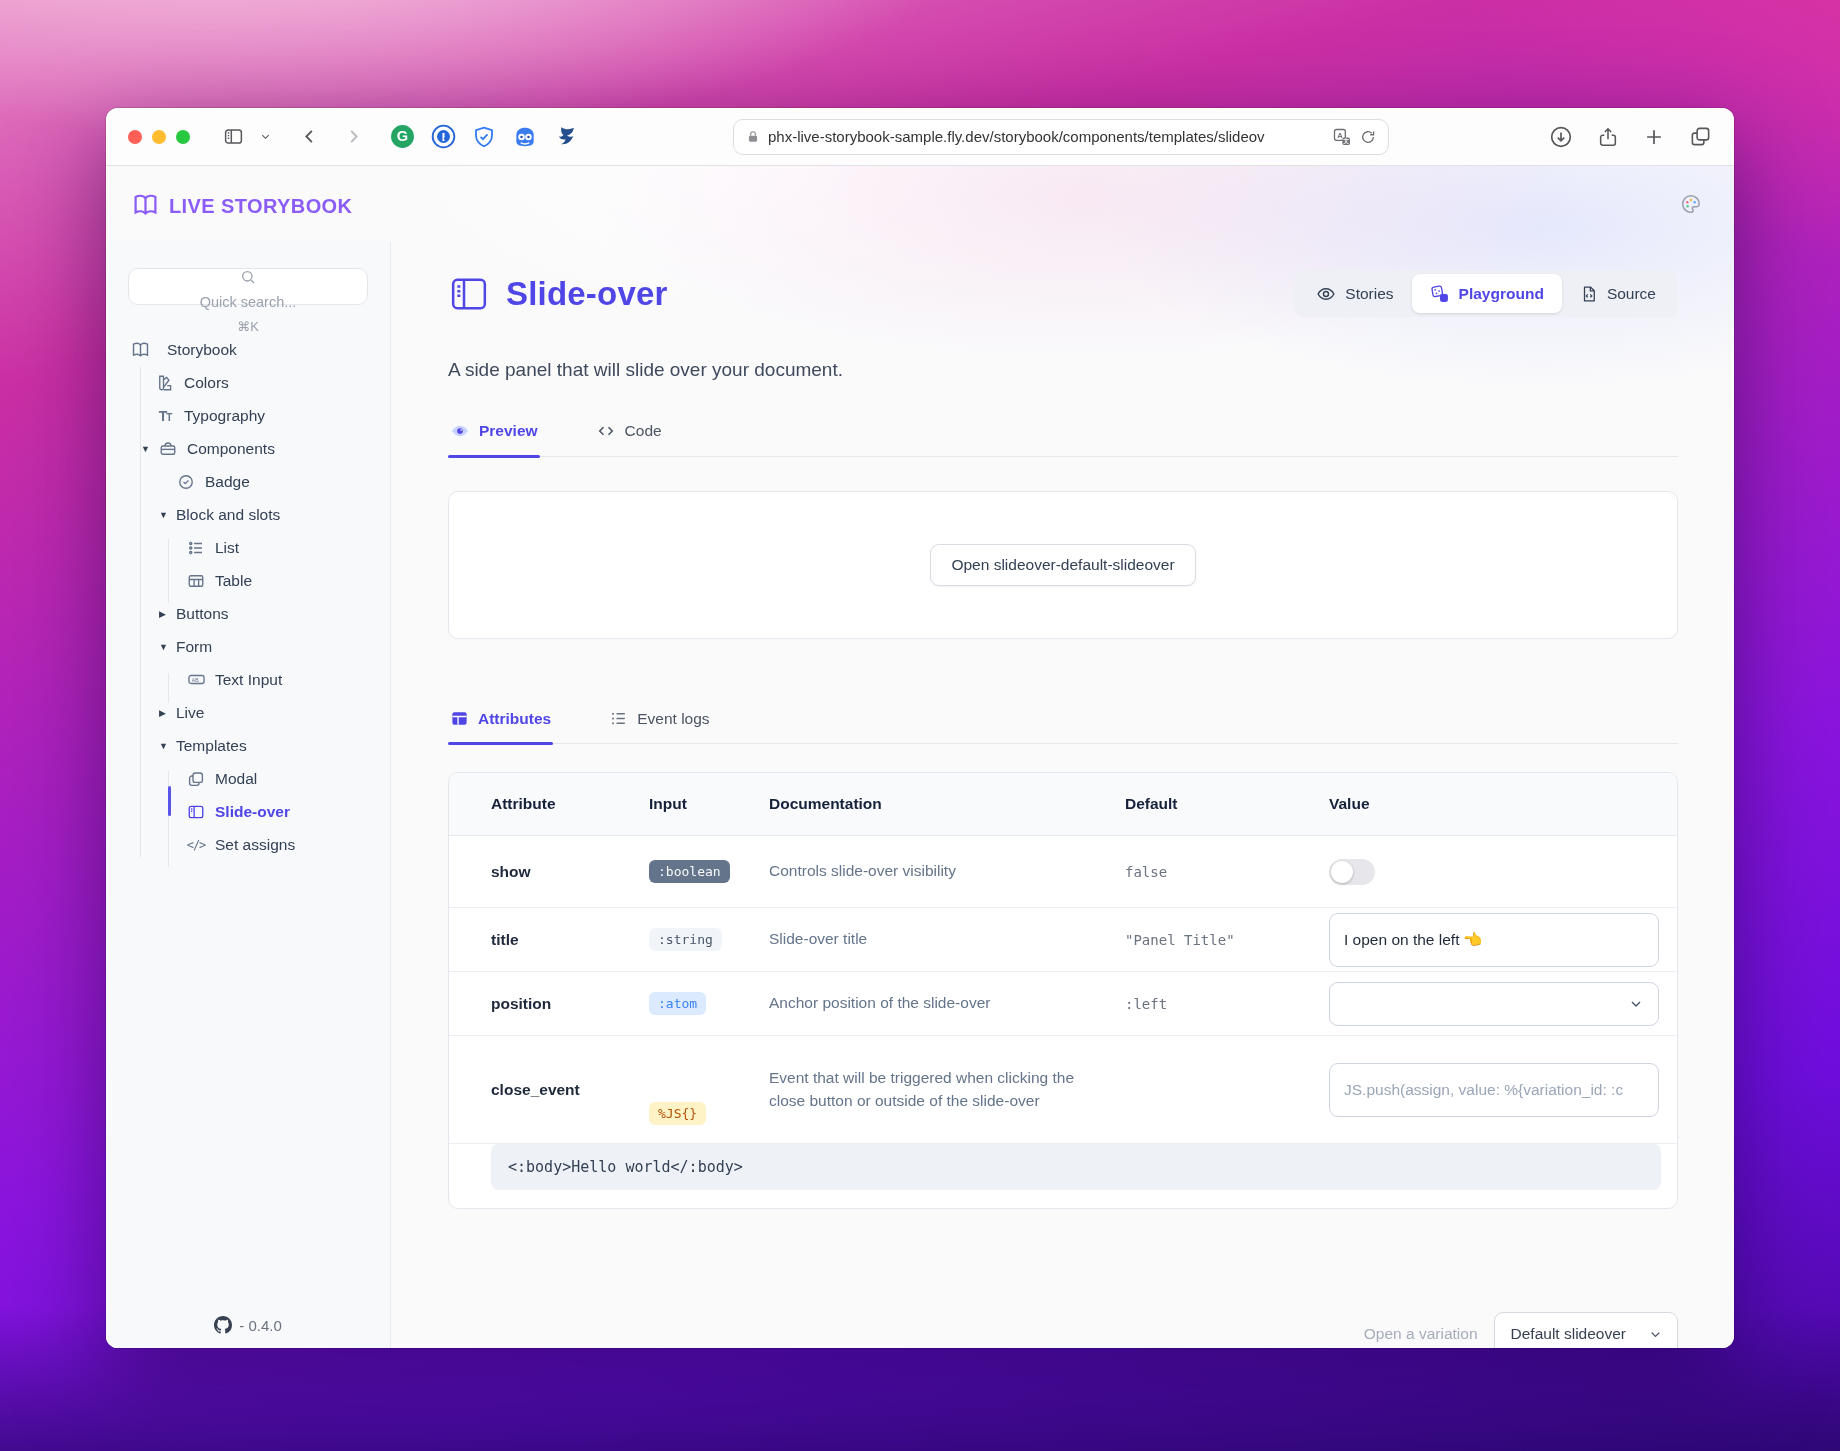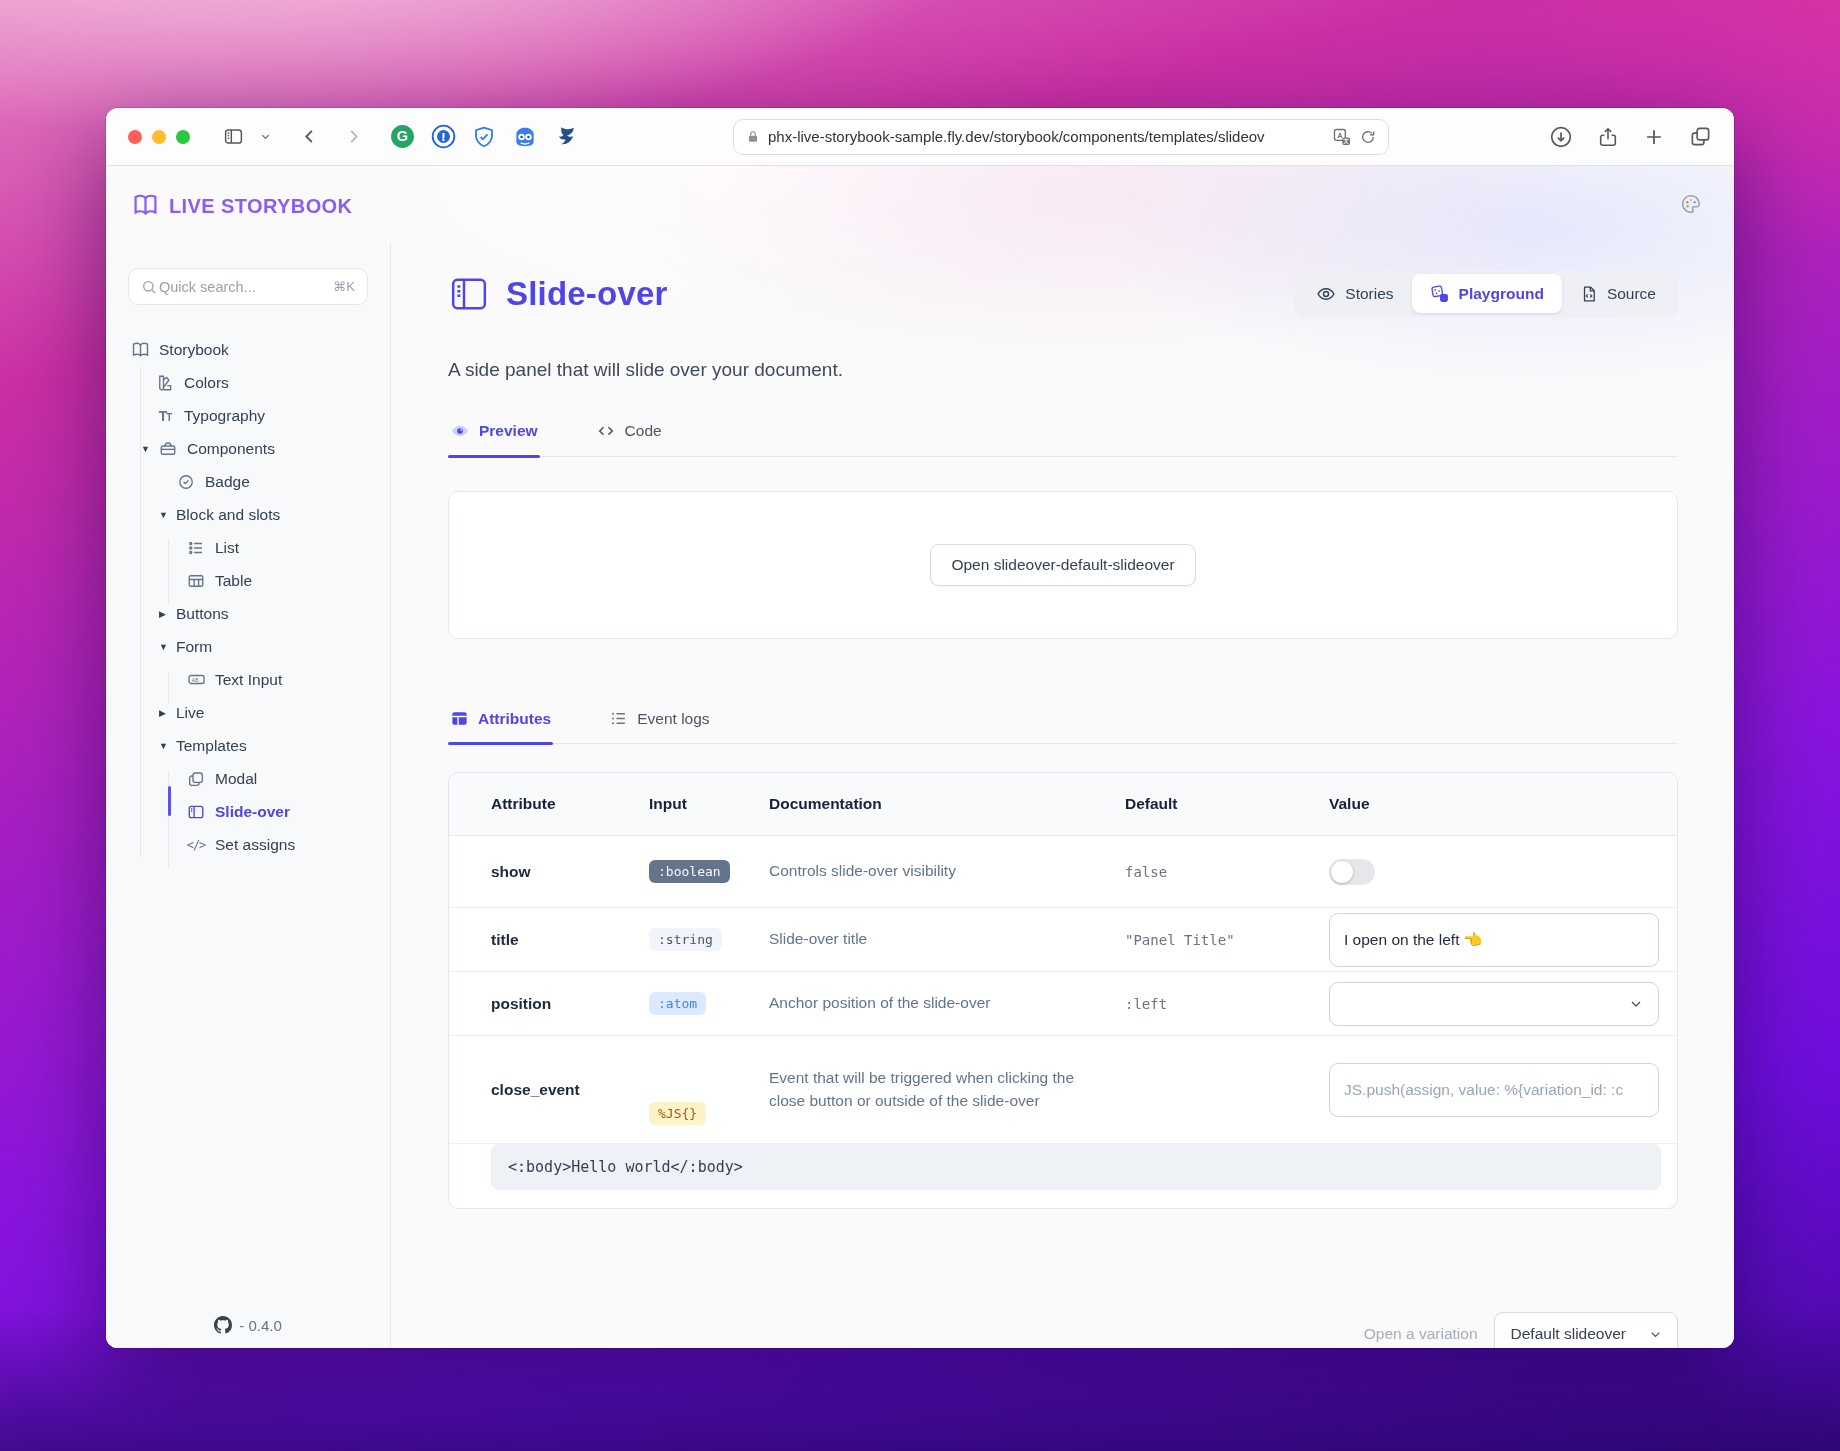--- a/index.html
+++ b/index.html
@@ -54,34 +54,34 @@
   .logo { display:flex; align-items:flex-end; gap:10px; color:#8b5cf6; }
   .logo-text { font-size:20px; font-weight:800; letter-spacing:.4px; }
   .theme-btn { margin-left:auto; width:34px; height:34px; border-radius:50%; display:flex; align-items:center; justify-content:center; color:#6b7280; }
 
   .app-body { flex:1; display:flex; min-height:0; position:relative; z-index:1; }
 
   
   .sidebar { width:285px; flex:0 0 285px; background:#f8f9fb; border-right:1px solid #e7e9ee; padding:26px 22px 16px; position:relative; }
   .search {
     height:37px; background:#fff; border:1px solid #e3e6eb; border-radius:10px;
-    display:flex; align-items:center; padding:0 12px; gap:2px; color:#9aa1ad;
+    display:flex; align-items:center; padding:0 4px; gap:9px; color:#9aa1ad;flex-direction:column;
   }
   .search-ph { font-size:14.5px; flex:1; }
   .search-kbd { font-size:13px; color:#9aa1ad; }
   .tree { margin-top:28px; position:relative; font-size:15.5px; color:#334155; }
   .guide { position:absolute; width:1px; background:#e3e6eb; }
   .g-main { left:12px; top:34px; bottom:4px; }
   .g-list { left:40px; top:206px; height:64px; }
   .g-form { left:40px; top:340px; height:30px; }
   .g-tmpl { left:40px; top:438px; height:96px; }
   .srow { height:33px; display:flex; align-items:center; position:relative; }
   .srow .icn { width:20px; display:flex; justify-content:center; margin-right:9px; color:#64748b; flex:0 0 20px; }
   .caret { width:17px; flex:0 0 17px; font-size:9px; color:#334155; }
-  .d0 { padding-left:2px; }
+  .d0 { padding-left:2px;gap:8px; }
   .d1 { padding-left:27px; }
   .d1c { padding-left:13px; }
   .d2 { padding-left:48px; }
   .d2c { padding-left:31px; }
   .d3 { padding-left:58px; }
   .srow.active { color:#4f46e5; font-weight:700; }
   .srow.active .icn { color:#4f46e5; }
   .active-bar { position:absolute; left:40px; top:453px; height:30px; width:3px; border-radius:2px; background:#5b54e8; }
   .ticon { font-weight:700; font-size:14px; color:#64748b; letter-spacing:-1px; }
   .ticon small { font-size:10px; font-weight:800; }

